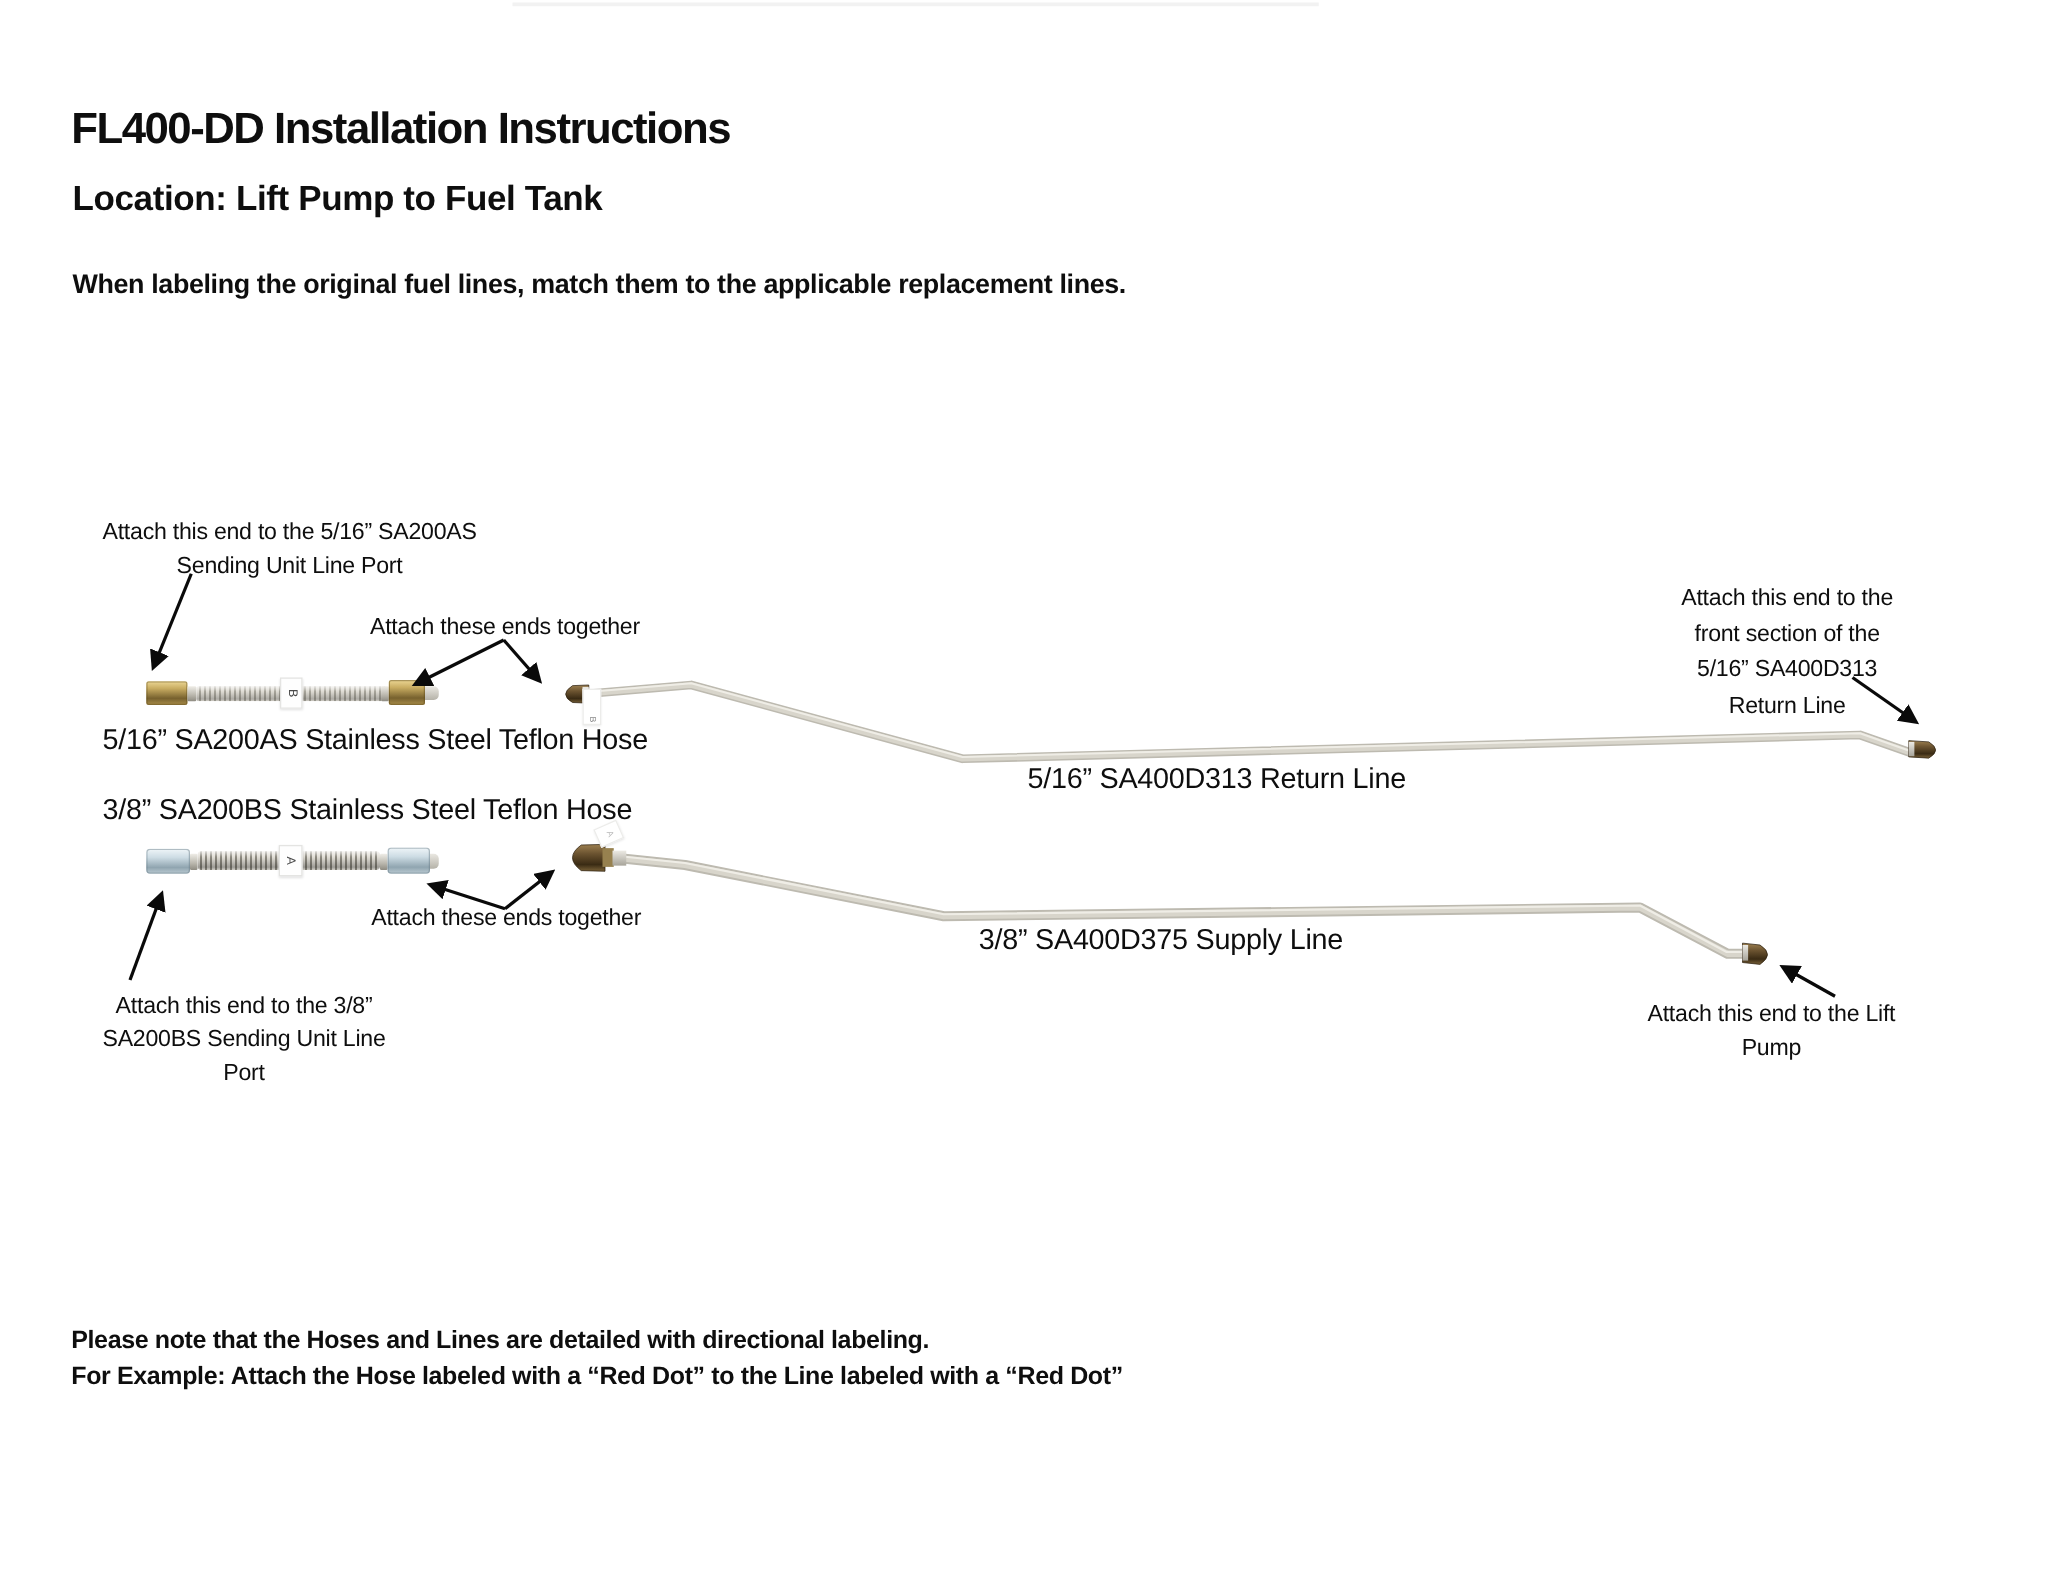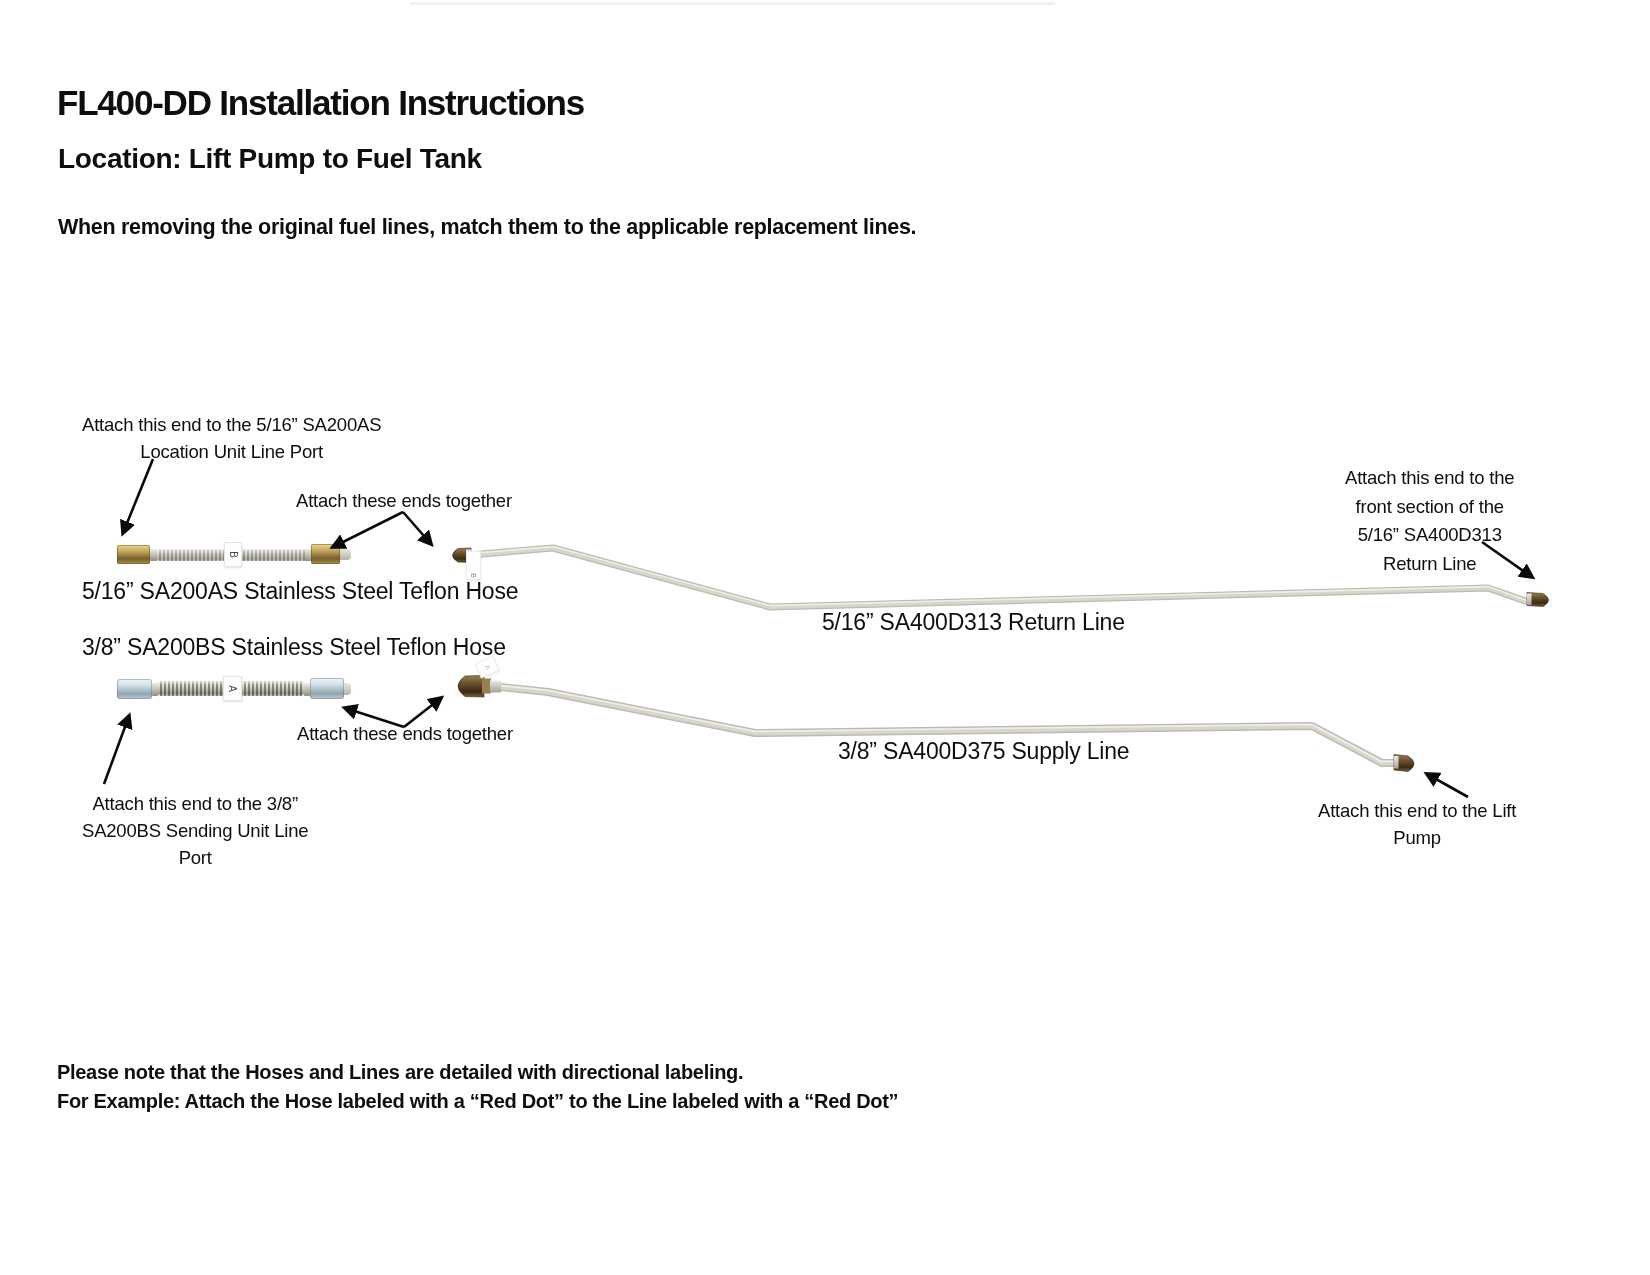--- a/index.html
+++ b/index.html
@@ -63,21 +63,21 @@
 </style>
 </head>
 <body>
 
 <div id="stage">
 
   <div class="abs artifact"></div>
 
   <div class="txt h-title" style="left:57px;top:84px;">FL400-DD Installation Instructions</div>
   <div class="txt h-sub" style="left:58px;top:146px;">Location: Lift Pump to Fuel Tank</div>
-  <div class="txt h-sub" style="left:58px;top:214px;font-size:21.5px;">When removing the original fuel lines, match them to the applicable replacement lines.</div>
+  <div class="txt h-sub" style="left:58px;top:214px;font-size:21.5px;">When labeling the original fuel lines, match them to the applicable replacement lines.</div>
 
   <svg class="abs" style="left:0;top:0;" width="1650" height="1275" viewBox="0 0 1650 1275">
     <defs>
       <linearGradient id="brassGrad" x1="0" y1="0" x2="0" y2="1">
         <stop offset="0" stop-color="#9d8050"></stop>
         <stop offset="0.35" stop-color="#6b5330"></stop>
         <stop offset="0.75" stop-color="#3a2b14"></stop>
         <stop offset="1" stop-color="#7a6238"></stop>
       </linearGradient>
       <linearGradient id="silverGrad" x1="0" y1="0" x2="0" y2="1">
@@ -164,40 +164,40 @@
       <line x1="1482" y1="542" x2="1532" y2="577" marker-end="url(#ah)"></line>
       <line x1="404" y1="727" x2="345" y2="708" marker-end="url(#ah)"></line>
       <line x1="404" y1="727" x2="441" y2="698" marker-end="url(#ah)"></line>
       <line x1="104" y1="784" x2="129" y2="716" marker-end="url(#ah)"></line>
       <line x1="1468" y1="797" x2="1427" y2="774" marker-end="url(#ah)"></line>
     </g>
   </svg>
 
   <div class="txt note" style="left:82px;top:411px;">
     <div>Attach this end to the 5/16” SA200AS</div>
-    <div>Location Unit Line Port</div>
+    <div>Sending Unit Line Port</div>
   </div>
 
   <div class="txt note" style="left:296px;top:487px;">Attach these ends together</div>
 
   <div class="txt plabel" style="left:82px;top:578px;">5/16” SA200AS Stainless Steel Teflon Hose</div>
 
   <div class="txt plabel" style="left:82px;top:634px;">3/8” SA200BS Stainless Steel Teflon Hose</div>
 
   <div class="txt note" style="left:297px;top:720px;">Attach these ends together</div>
 
   <div class="txt note" style="left:82px;top:790px;">
     <div>Attach this end to the 3/8”</div>
     <div>SA200BS Sending Unit Line</div>
     <div>Port</div>
   </div>
 
   <div class="txt plabel" style="left:822px;top:609px;">5/16” SA400D313 Return Line</div>
 
-  <div class="txt plabel" style="left:838px;top:738px;">3/8” SA400D375 Supply Line</div>
+  <div class="txt plabel" style="left:783px;top:738px;">3/8” SA400D375 Supply Line</div>
 
   <div class="txt note" style="left:1345px;top:464px;line-height:28.5px;">
     <div>Attach this end to the</div>
     <div>front section of the</div>
     <div>5/16” SA400D313</div>
     <div>Return Line</div>
   </div>
 
   <div class="txt note" style="left:1318px;top:797px;">
     <div>Attach this end to the Lift</div>

